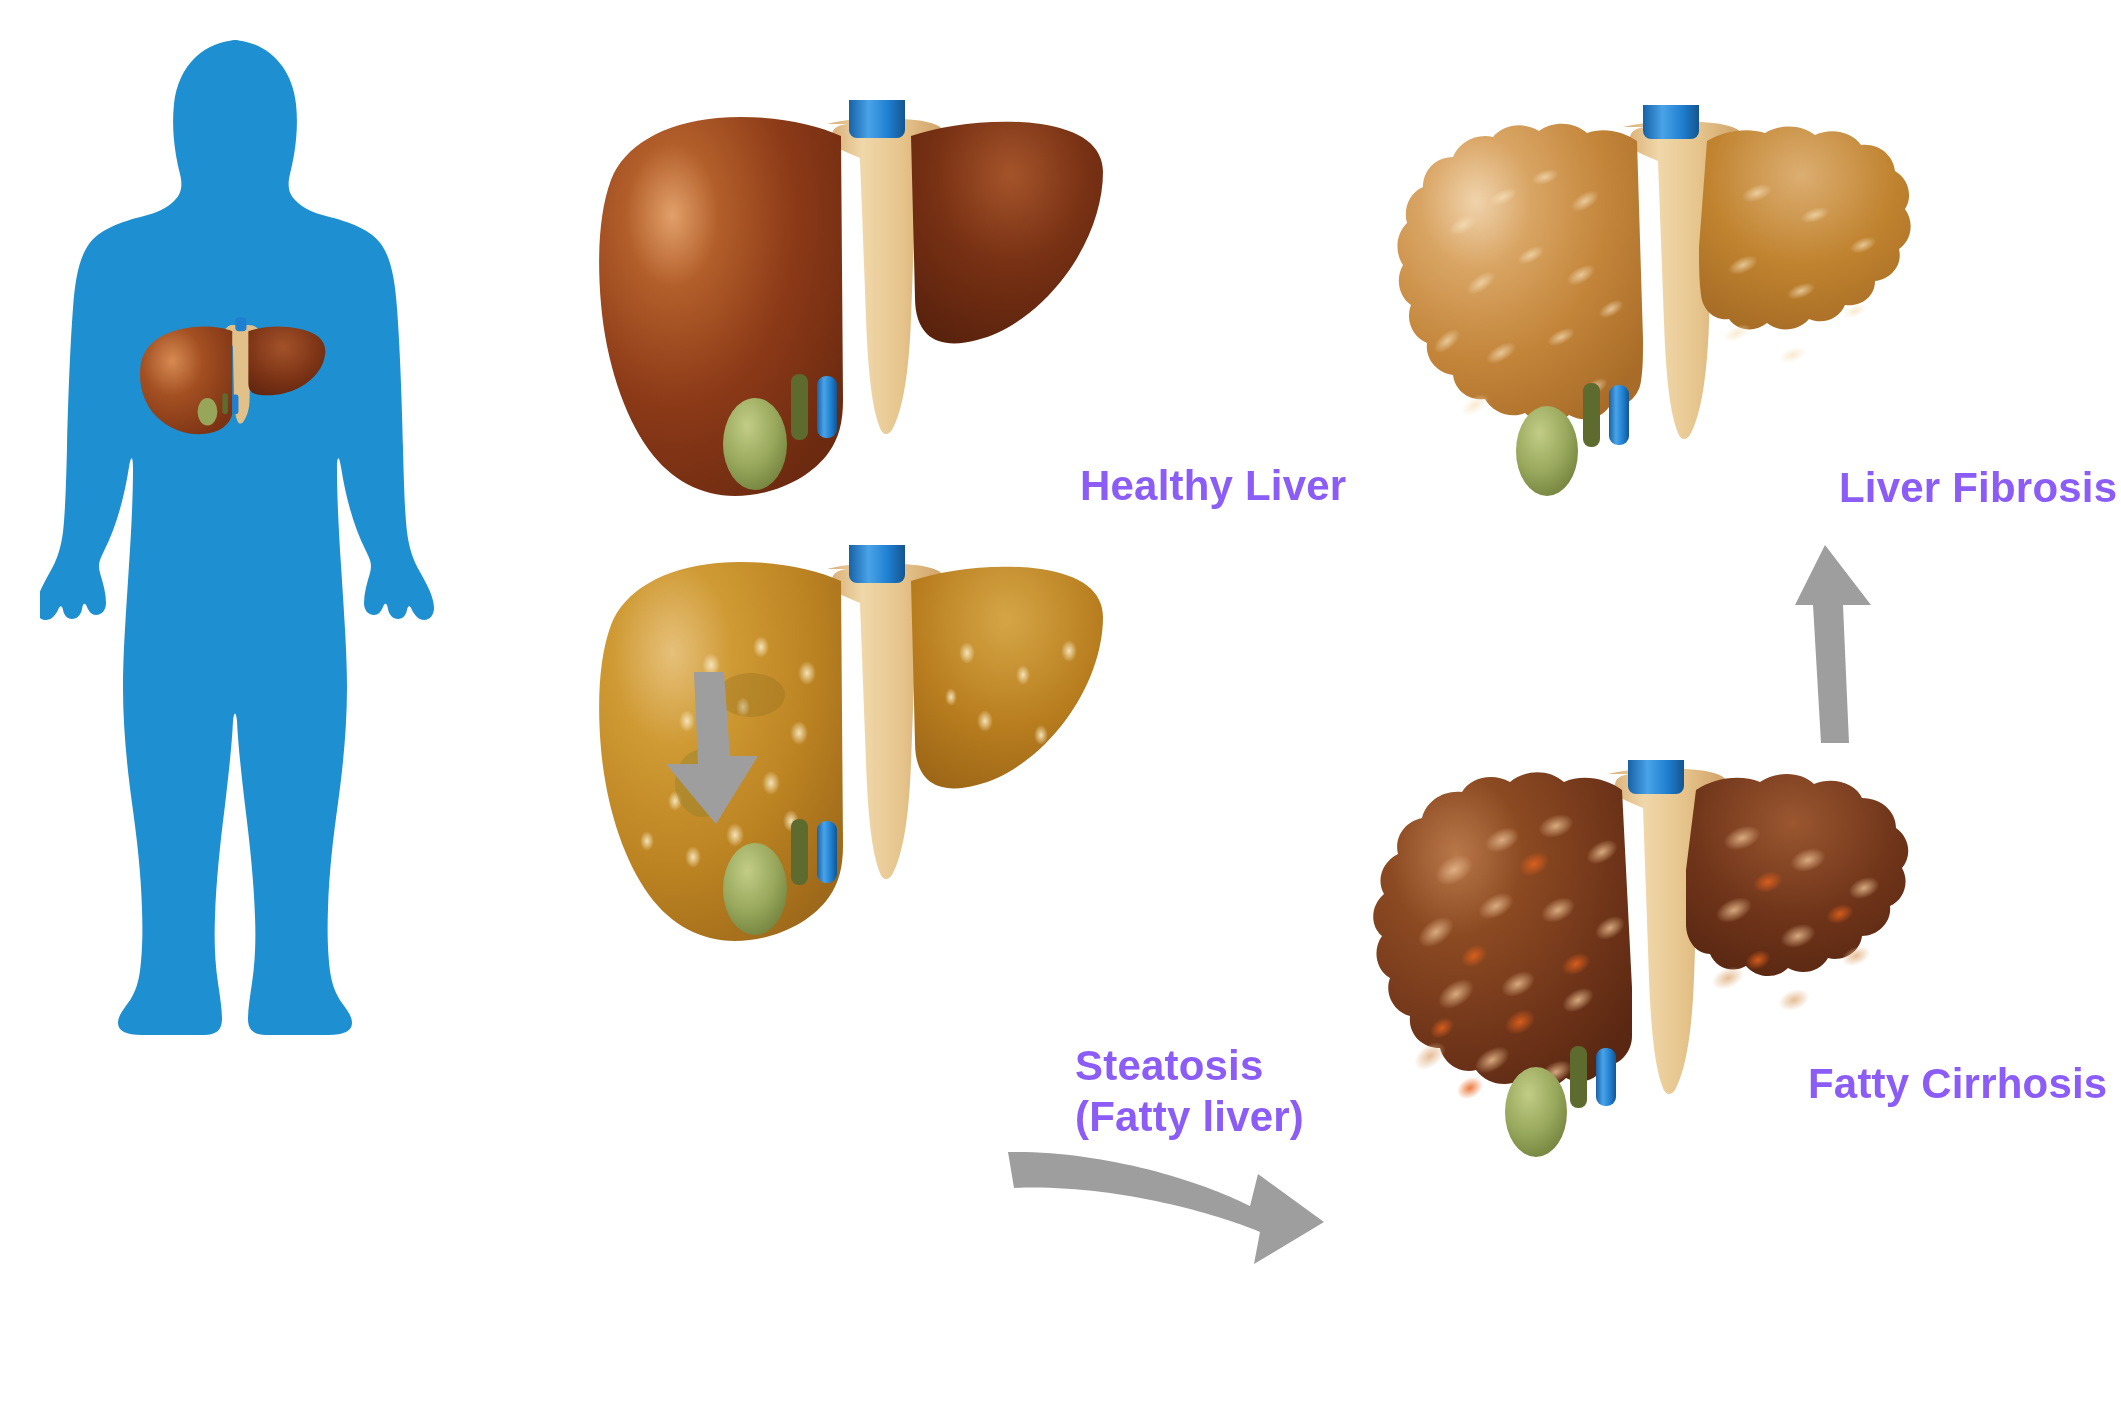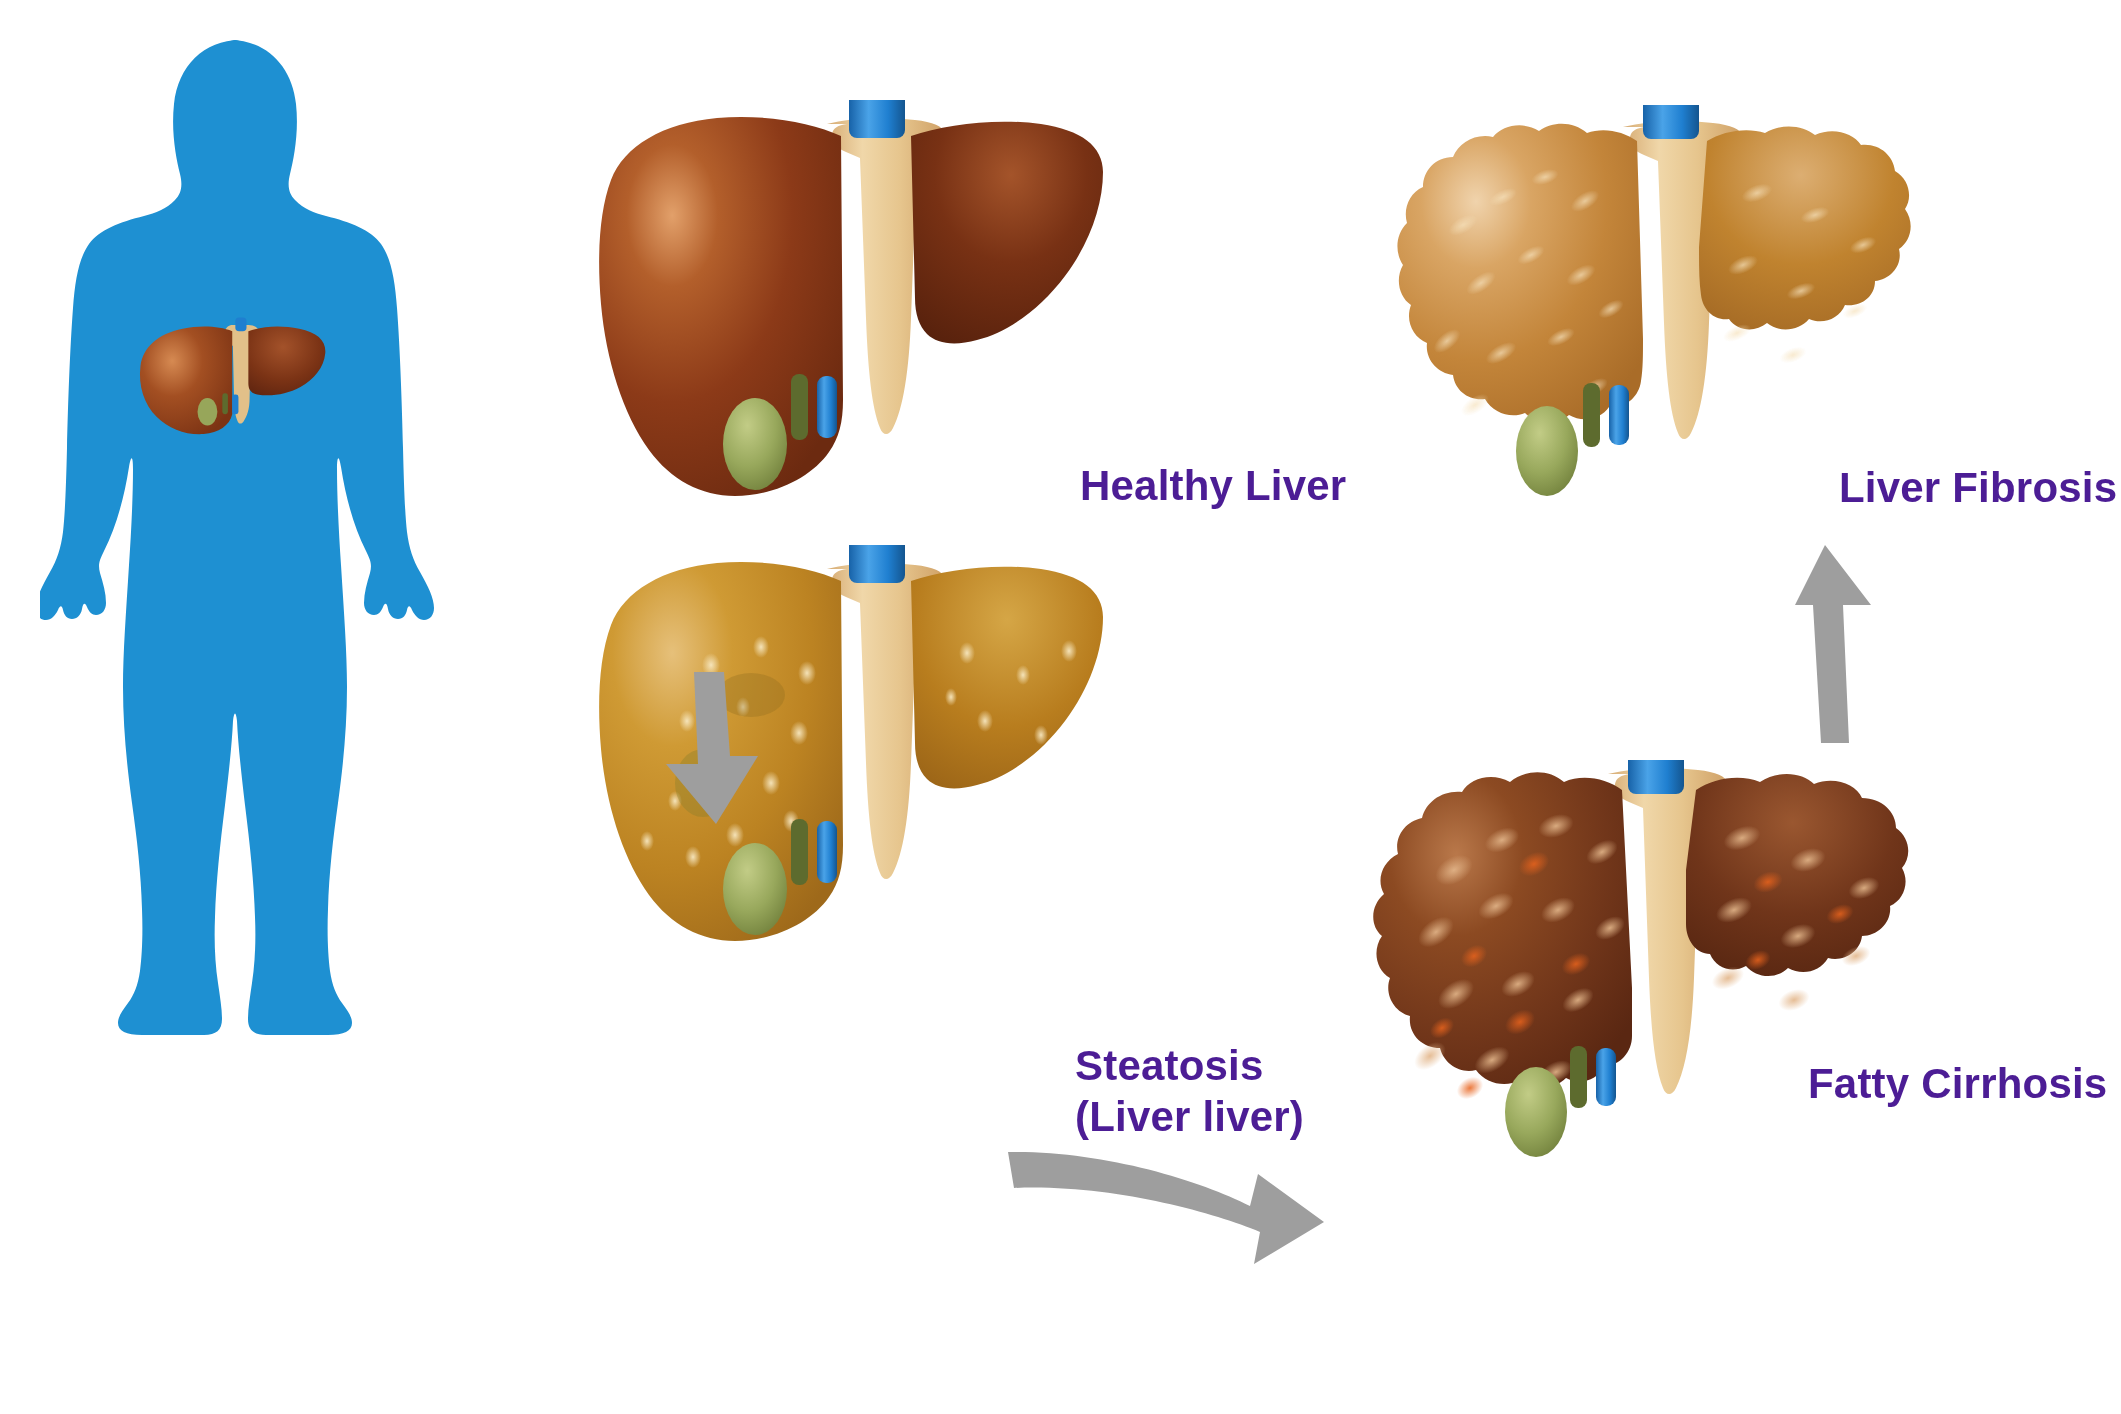--- a/index.html
+++ b/index.html
@@ -2,21 +2,21 @@
 <html><head>
 <meta charset="utf-8">
 <style>
   html,body{margin:0;padding:0;background:#ffffff;}
   body{width:2121px;height:1414px;position:relative;overflow:hidden;
        font-family:"Liberation Sans","DejaVu Sans",sans-serif;}
 
   .stage{position:absolute;inset:0;}
 
   
-  .label{position:absolute;color:#4c1d95;font-weight:bold;
+  .label{position:absolute;color:#8b5cf6;font-weight:bold;
          font-size:42px;line-height:1.22;letter-spacing:.2px;white-space:pre;}
 
   
   #human{position:absolute;left:40px;top:20px;width:400px;height:1370px;}
 
   
   .liver-fig{position:absolute;}
   .liver-fig svg{display:block;width:100%;height:100%;}
 
   
@@ -343,21 +343,21 @@
       </g>
       <g>
         <rect x="196" y="274" width="17" height="66" rx="8" fill="#5d6b2e"></rect>
         <rect x="222" y="276" width="20" height="62" rx="9" fill="url(#g-vein)"></rect>
         <ellipse cx="160" cy="344" rx="32" ry="46" fill="url(#g-gb)"></ellipse>
       </g>
     </svg>
   </div>
 
   <div class="label" style="left:1075px;top:1040px;">Steatosis
-(Liver liver)</div>
+(Fatty liver)</div>
 
   <div class="liver-fig" style="left:1370px;top:760px;width:560px;height:420px;">
     <svg viewBox="0 0 560 420" xmlns="http://www.w3.org/2000/svg">
       <defs>
         <radialGradient id="g-c-L" cx="32%" cy="26%" r="86%">
           <stop offset="0%" stop-color="#b9784a"></stop>
           <stop offset="30%" stop-color="#8c4a22"></stop>
           <stop offset="68%" stop-color="#71361a"></stop>
           <stop offset="100%" stop-color="#5a2712"></stop>
         </radialGradient>

